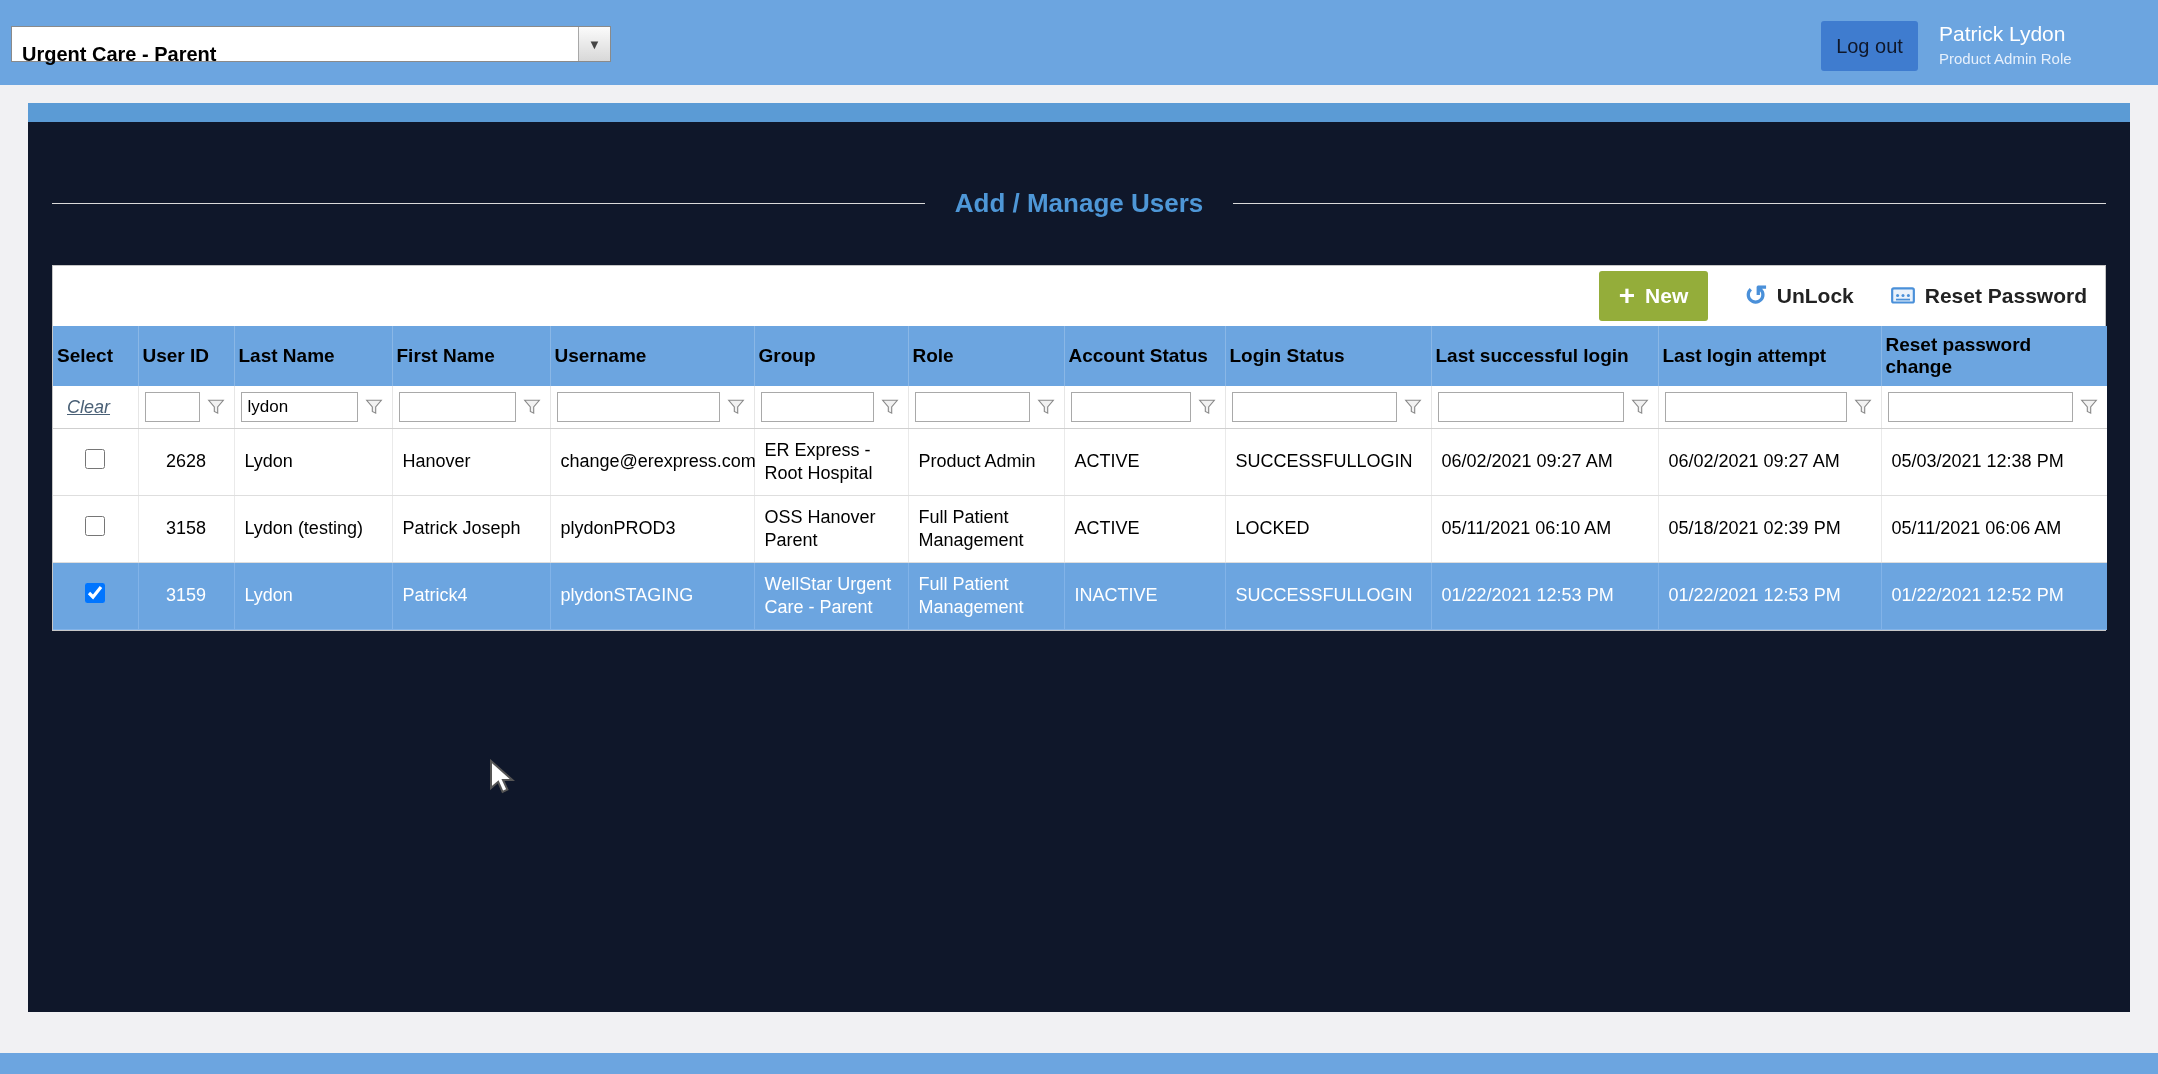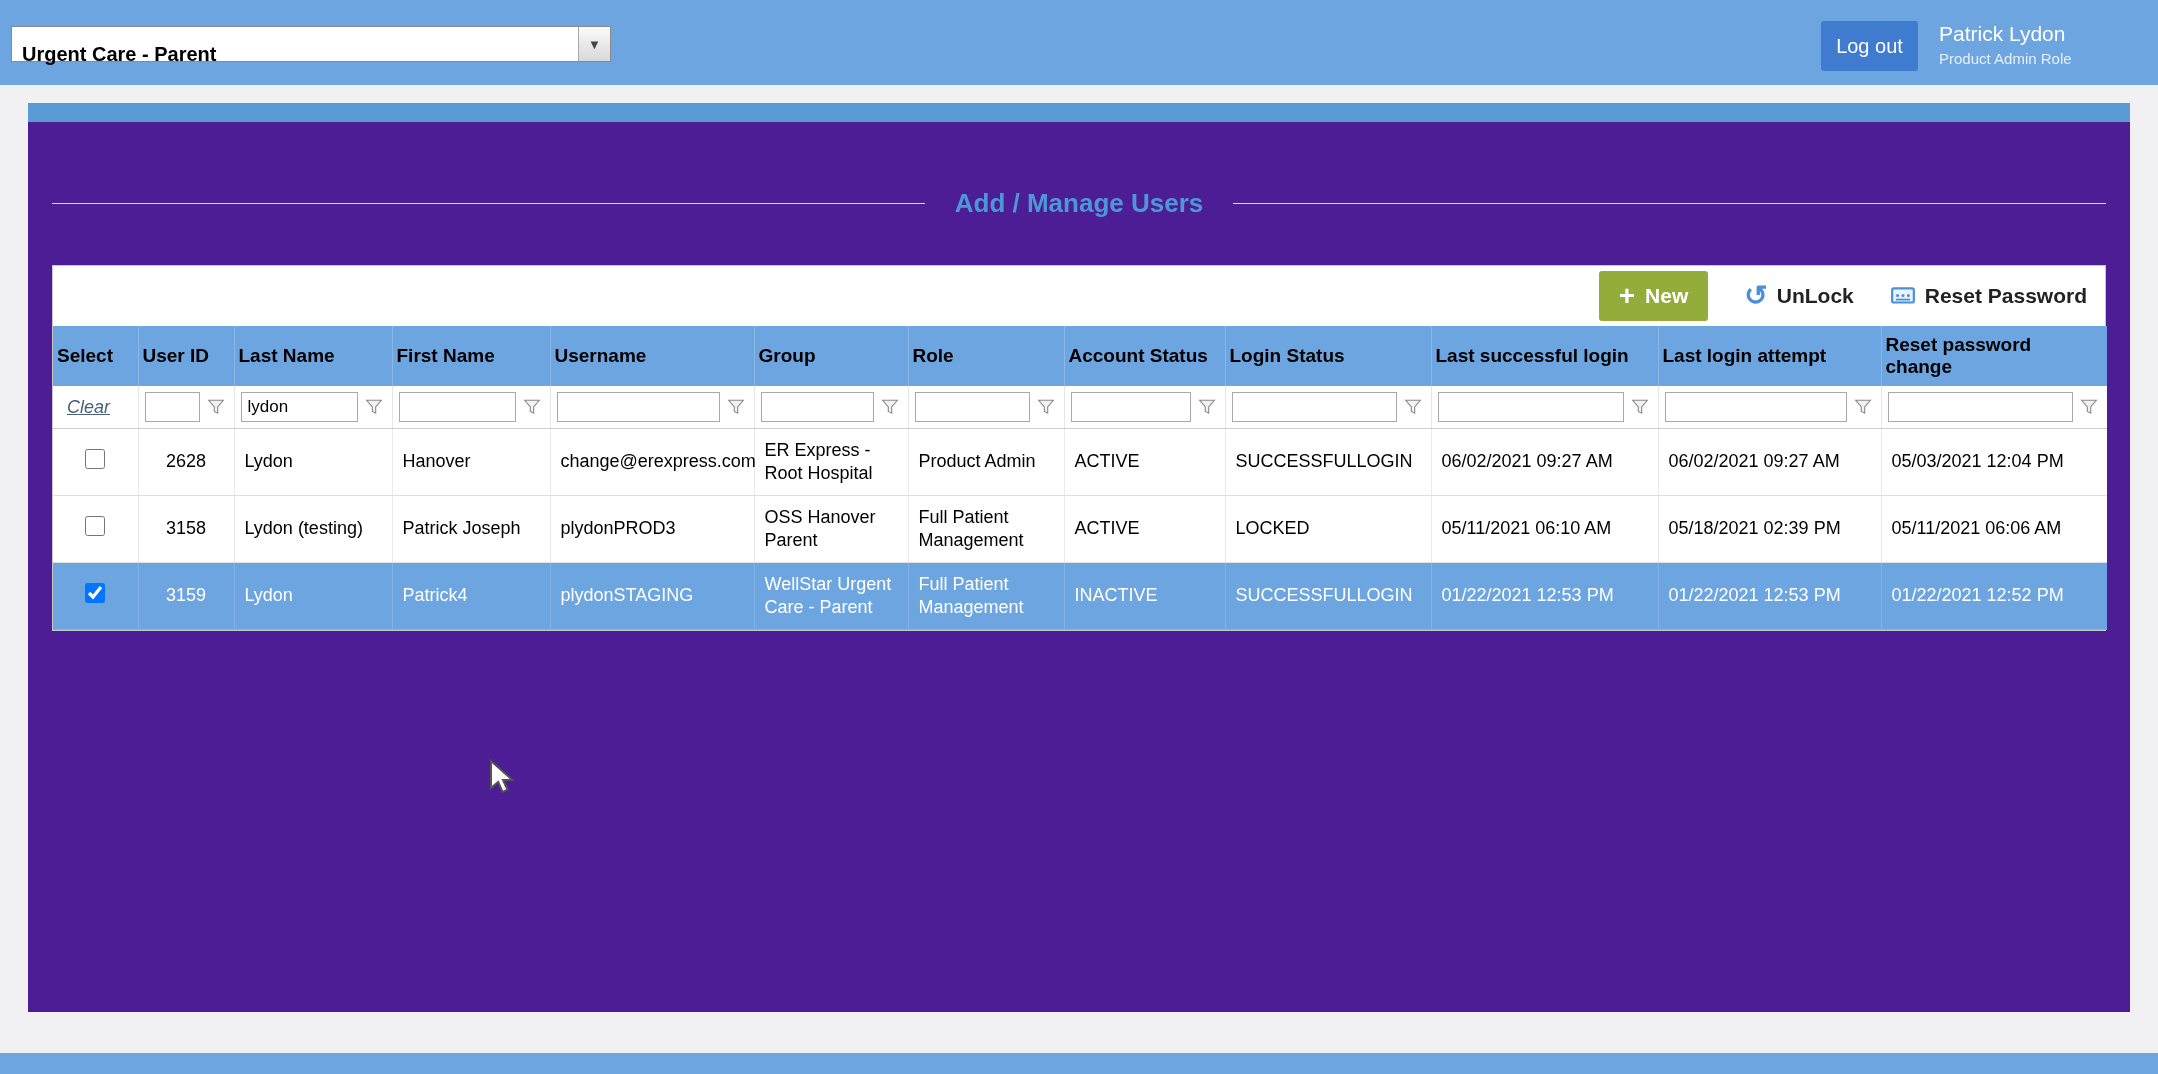--- a/index.html
+++ b/index.html
@@ -23,31 +23,31 @@
   }
   .combo-label { flex:1; display:flex; align-items:center; padding:0 10px; font-weight:bold; font-size:20px; color:#000;margin-top:20px; }
   .combo-arrow {
     width:32px; border-left:1px solid #a8a8a8;
     background:linear-gradient(#fbfbfb,#d8d8d8);
     display:flex; align-items:center; justify-content:center;
     font-size:13px; color:#444;
   }
   .logout-btn {
     position:absolute; left:1821px; top:21px; width:97px; height:50px;
-    background:#3F7CCF; color:#ffffff; font-size:20px; border:none; border-radius:3px;
+    background:#3F7CCF; color:#0f172a; font-size:20px; border:none; border-radius:3px;
     font-family:inherit; cursor:pointer;
   }
   .user-info { position:absolute; left:1939px; top:22px; color:#fff; }
   .user-name { font-size:21px; font-weight:normal; }
   .user-role { font-size:15px; color:#E6F0FC; margin-top:4px; }
 
   
   .content-card {
     position:absolute; left:28px; top:103px; width:2102px; height:909px;
-    background:#4c1d95;
+    background:#0f172a;
   }
   .card-strip { height:19px; background:#5B9BD5; }
 
   .title-row { display:flex; align-items:center; margin:66px 24px 0 24px; }
   .title-row .line { flex:1; height:1px; background:#dadada; }
   .page-title { margin:0 30px; color:#4E97D7; font-size:26px; font-weight:bold; white-space:nowrap; }
 
   
   .grid-box { margin:46px 24px 0 24px; border:1px solid #c6c6c6; background:#fff; }
 
@@ -307,21 +307,21 @@
           <td class="data cell-center">2628</td>
           <td class="data">Lydon</td>
           <td class="data">Hanover</td>
           <td class="data">change@erexpress.com</td>
           <td class="data">ER Express - Root Hospital</td>
           <td class="data">Product Admin</td>
           <td class="data">ACTIVE</td>
           <td class="data">SUCCESSFULLOGIN</td>
           <td class="data">06/02/2021 09:27 AM</td>
           <td class="data">06/02/2021 09:27 AM</td>
-          <td class="data">05/03/2021 12:04 PM</td>
+          <td class="data">05/03/2021 12:38 PM</td>
         </tr>
         <tr>
           <td class="data cell-center"><input type="checkbox" style=""></td>
           <td class="data cell-center">3158</td>
           <td class="data">Lydon (testing)</td>
           <td class="data">Patrick Joseph</td>
           <td class="data">plydonPROD3</td>
           <td class="data">OSS Hanover Parent</td>
           <td class="data">Full Patient Management</td>
           <td class="data">ACTIVE</td>

